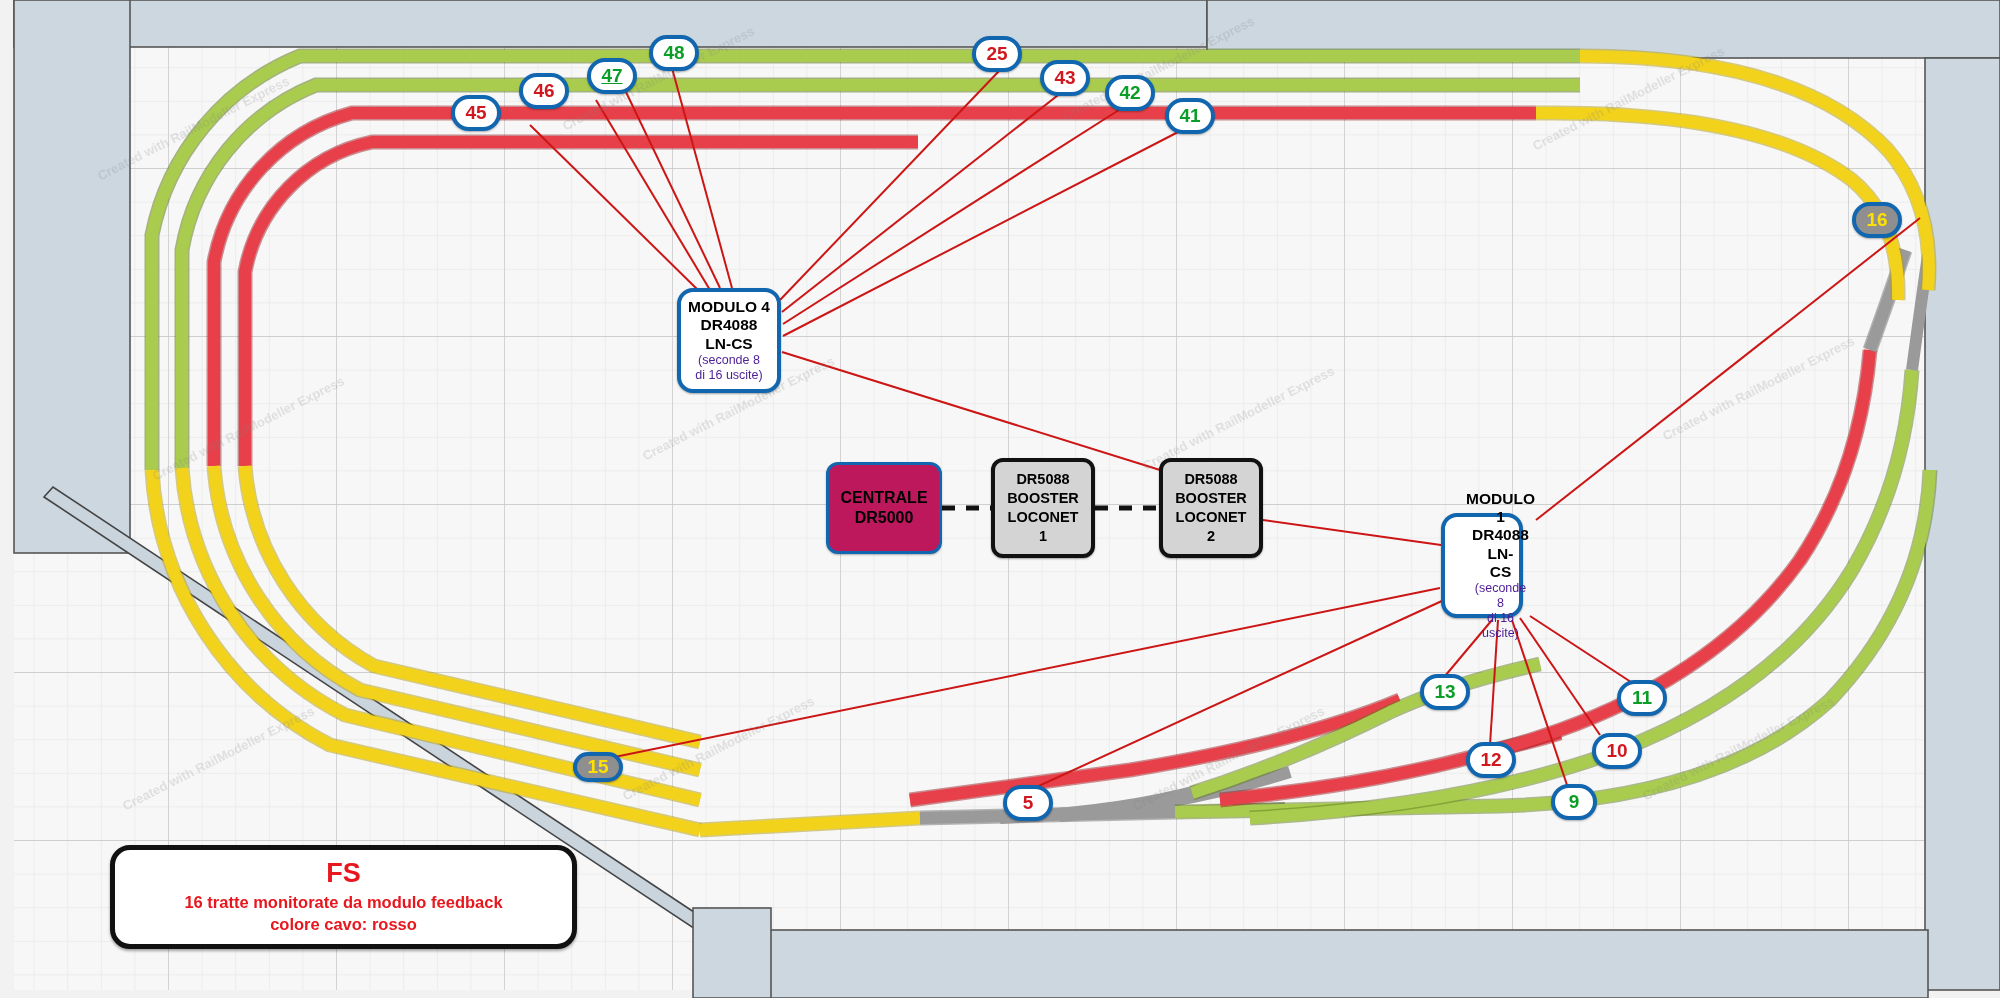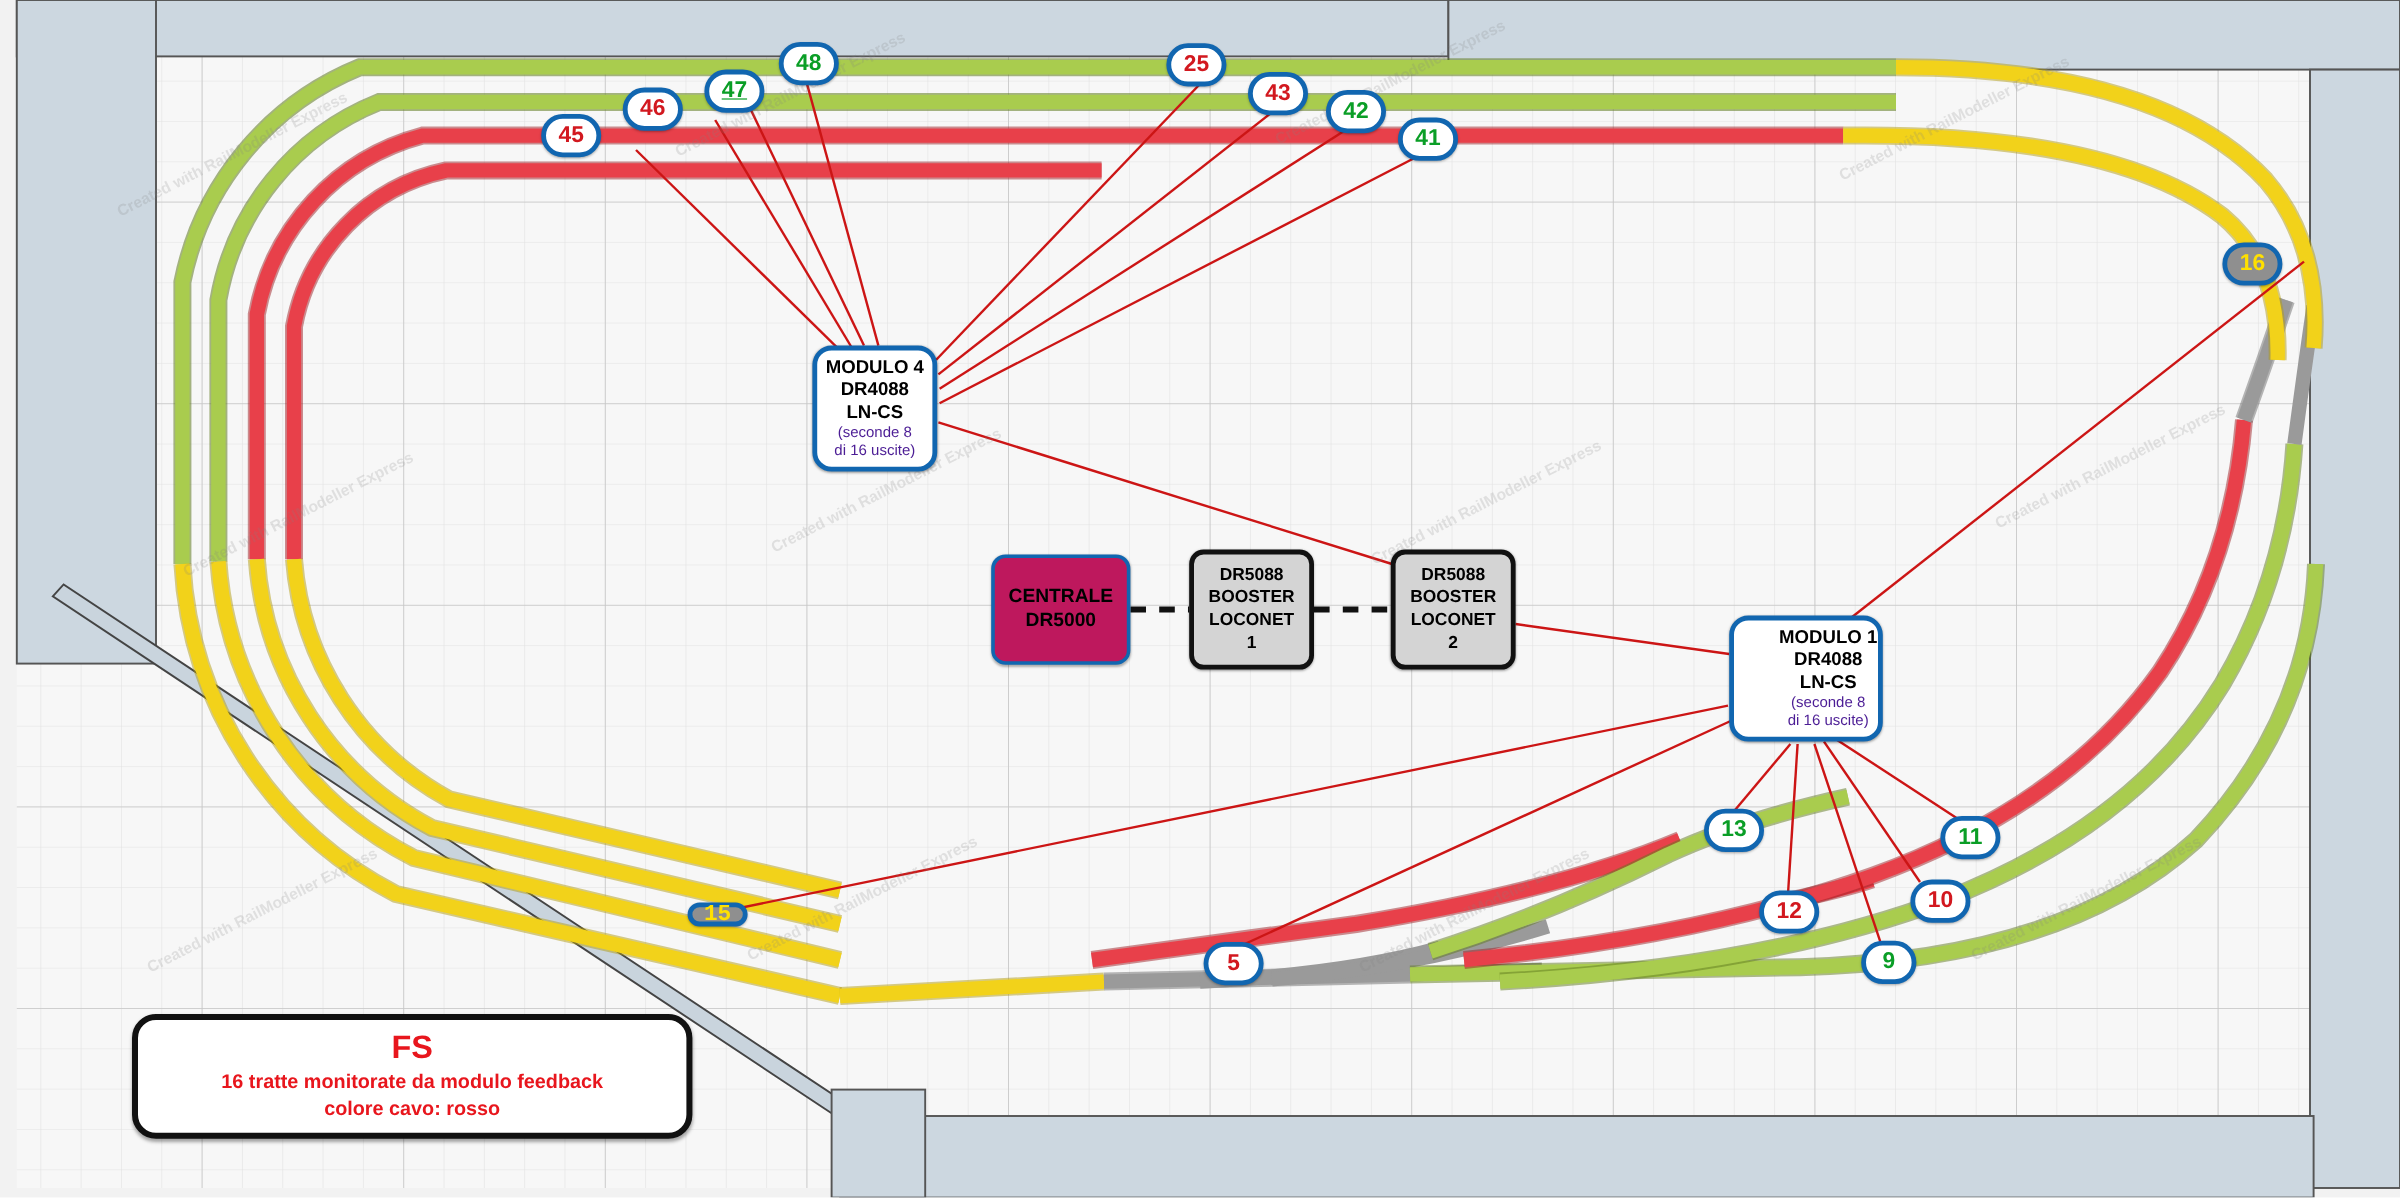--- a/index.html
+++ b/index.html
@@ -178,21 +178,21 @@
   <div class="wm" style="left:1640px;top:790px;">Created with RailModeller Express</div>
 
   <div class="box mod" style="left:677px;top:288px;width:104px;height:105px;">
     <div class="l1">MODULO 4</div>
     <div class="l2">DR4088</div>
     <div class="l3">LN-CS</div>
     <div class="l4">(seconde 8</div>
     <div class="l5">di 16 uscite)</div>
   </div>
 
-  <div class="box mod" style="left:1441px;top:513px;width:128px;height:105px;padding-left:37px;">
+  <div class="box mod" style="left:1441px;top:513px;width:82px;height:105px;padding-left:37px;">
     <div class="l1">MODULO 1</div>
     <div class="l2">DR4088</div>
     <div class="l3">LN-CS</div>
     <div class="l4">(seconde 8</div>
     <div class="l5">di 16 uscite)</div>
   </div>
 
   <div class="box centrale" style="left:826px;top:462px;width:116px;height:92px;">
     <div>CENTRALE</div>
     <div>DR5000</div>
@@ -220,21 +220,21 @@
 
   <div class="mk green" style="left:649px;top:35px;width:50px;height:36px;">48</div>
   <div class="mk green" style="left:587px;top:58px;width:50px;height:36px;text-decoration:underline;">47</div>
   <div class="mk red" style="left:519px;top:73px;width:50px;height:36px;">46</div>
   <div class="mk red" style="left:451px;top:95px;width:50px;height:36px;">45</div>
   <div class="mk red" style="left:972px;top:36px;width:50px;height:36px;">25</div>
   <div class="mk red" style="left:1040px;top:60px;width:50px;height:36px;">43</div>
   <div class="mk green" style="left:1105px;top:75px;width:50px;height:36px;">42</div>
   <div class="mk green" style="left:1165px;top:98px;width:50px;height:36px;">41</div>
   <div class="mk gray" style="left:1852px;top:202px;width:50px;height:36px;">16</div>
-  <div class="mk gray" style="left:573px;top:752px;width:50px;height:20px;font-family:Liberation Mono, monospace;">15</div>
+  <div class="mk gray" style="left:573px;top:752px;width:50px;height:30px;">15</div>
   <div class="mk red" style="left:1003px;top:785px;width:50px;height:36px;">5</div>
   <div class="mk green" style="left:1420px;top:674px;width:50px;height:36px;">13</div>
   <div class="mk red" style="left:1466px;top:742px;width:50px;height:36px;">12</div>
   <div class="mk green" style="left:1617px;top:680px;width:50px;height:36px;">11</div>
   <div class="mk red" style="left:1592px;top:733px;width:50px;height:36px;">10</div>
   <div class="mk green" style="left:1551px;top:784px;width:46px;height:36px;">9</div>
 
 </div>
 
 </body></html>

